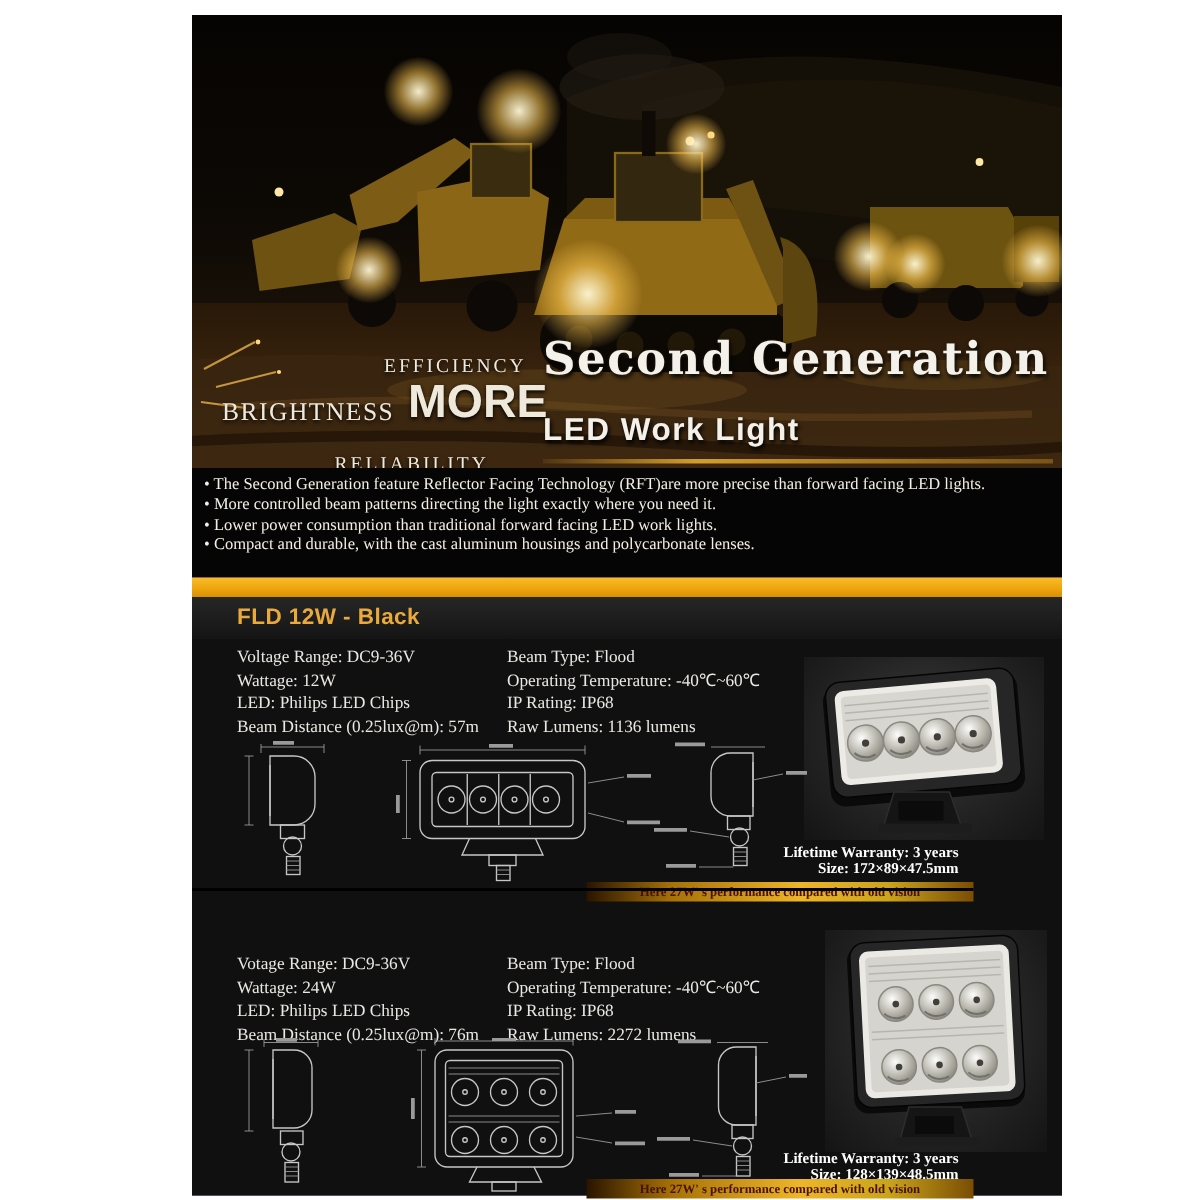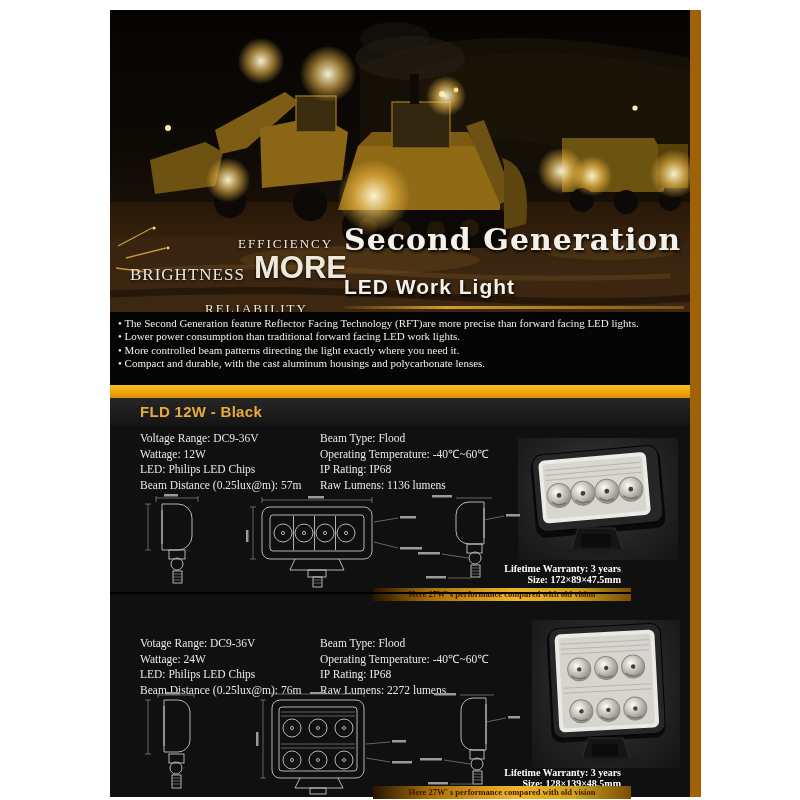--- a/index.html
+++ b/index.html
@@ -1,18 +1,18 @@
 <!DOCTYPE html>
 <html><head>
 <meta charset="utf-8">
 <style>
   html,body{margin:0;padding:0;background:#ffffff;}
   .page{position:relative;width:800px;height:800px;background:#ffffff;overflow:hidden;
         font-family:"Liberation Serif",serif;}
-  .content{position:absolute;left:110px;top:10px;width:580px;height:787px;background:#a16207;padding-left:11px;}
+  .content{position:absolute;left:128px;top:10px;width:580px;height:787px;background:#4c1d95;}
 
   
   .hero{position:absolute;left:0;top:0;width:580px;height:302px;overflow:hidden;
         background:linear-gradient(180deg,#060402 0%,#0d0905 45%,#1b1208 70%,#2a1b0c 100%);}
   .hero svg{position:absolute;left:0;top:0;}
   .glow{position:absolute;border-radius:50%;pointer-events:none;
         background:radial-gradient(circle,rgba(255,248,214,.95) 0%,rgba(255,200,80,.55) 38%,rgba(255,160,30,0) 72%);}
   .hero-words{position:absolute;color:#efe9dc;text-shadow:0 1px 3px #000;}
   .w-eff{left:128px;top:226px;font-size:13px;letter-spacing:2px;}
   .w-bri{left:20px;top:255px;font-size:17px;letter-spacing:1px;}
@@ -150,22 +150,22 @@
       <div class="hero-words w-bri">BRIGHTNESS</div>
       <div class="hero-words w-more">MORE</div>
       <div class="hero-words w-rel">RELIABILITY</div>
       <div class="hero-title">Second Generation</div>
       <div class="hero-sub">LED Work Light</div>
       <div class="hero-sub-line"></div>
     </div>
 
     <div class="features">
       <div>• The Second Generation feature Reflector Facing Technology (RFT)are more precise than forward facing LED lights.</div>
+      <div>• More controlled beam patterns directing the light exactly where you need it.</div>
       <div>• Lower power consumption than traditional forward facing LED work lights.</div>
-      <div>• More controlled beam patterns directing the light exactly where you need it.</div>
       <div>• Compact and durable, with the cast aluminum housings and polycarbonate lenses.</div>
     </div>
 
     <div class="gold-band"></div>
 
     <div class="catalog">
 
       <section class="product p1">
         <div class="p-header">
           <div class="p-title">FLD 12W - Black</div>

